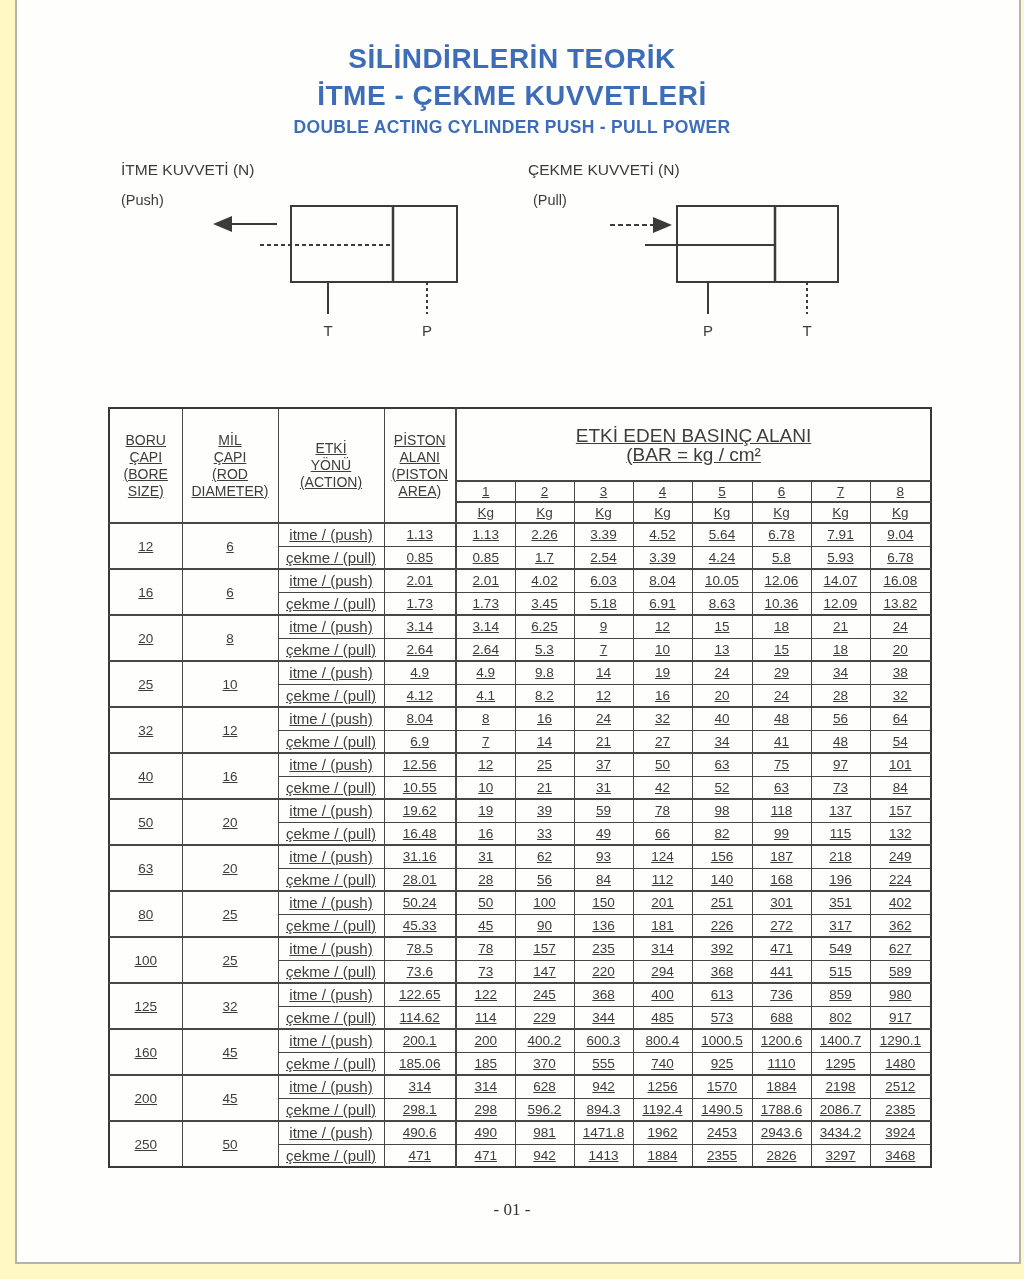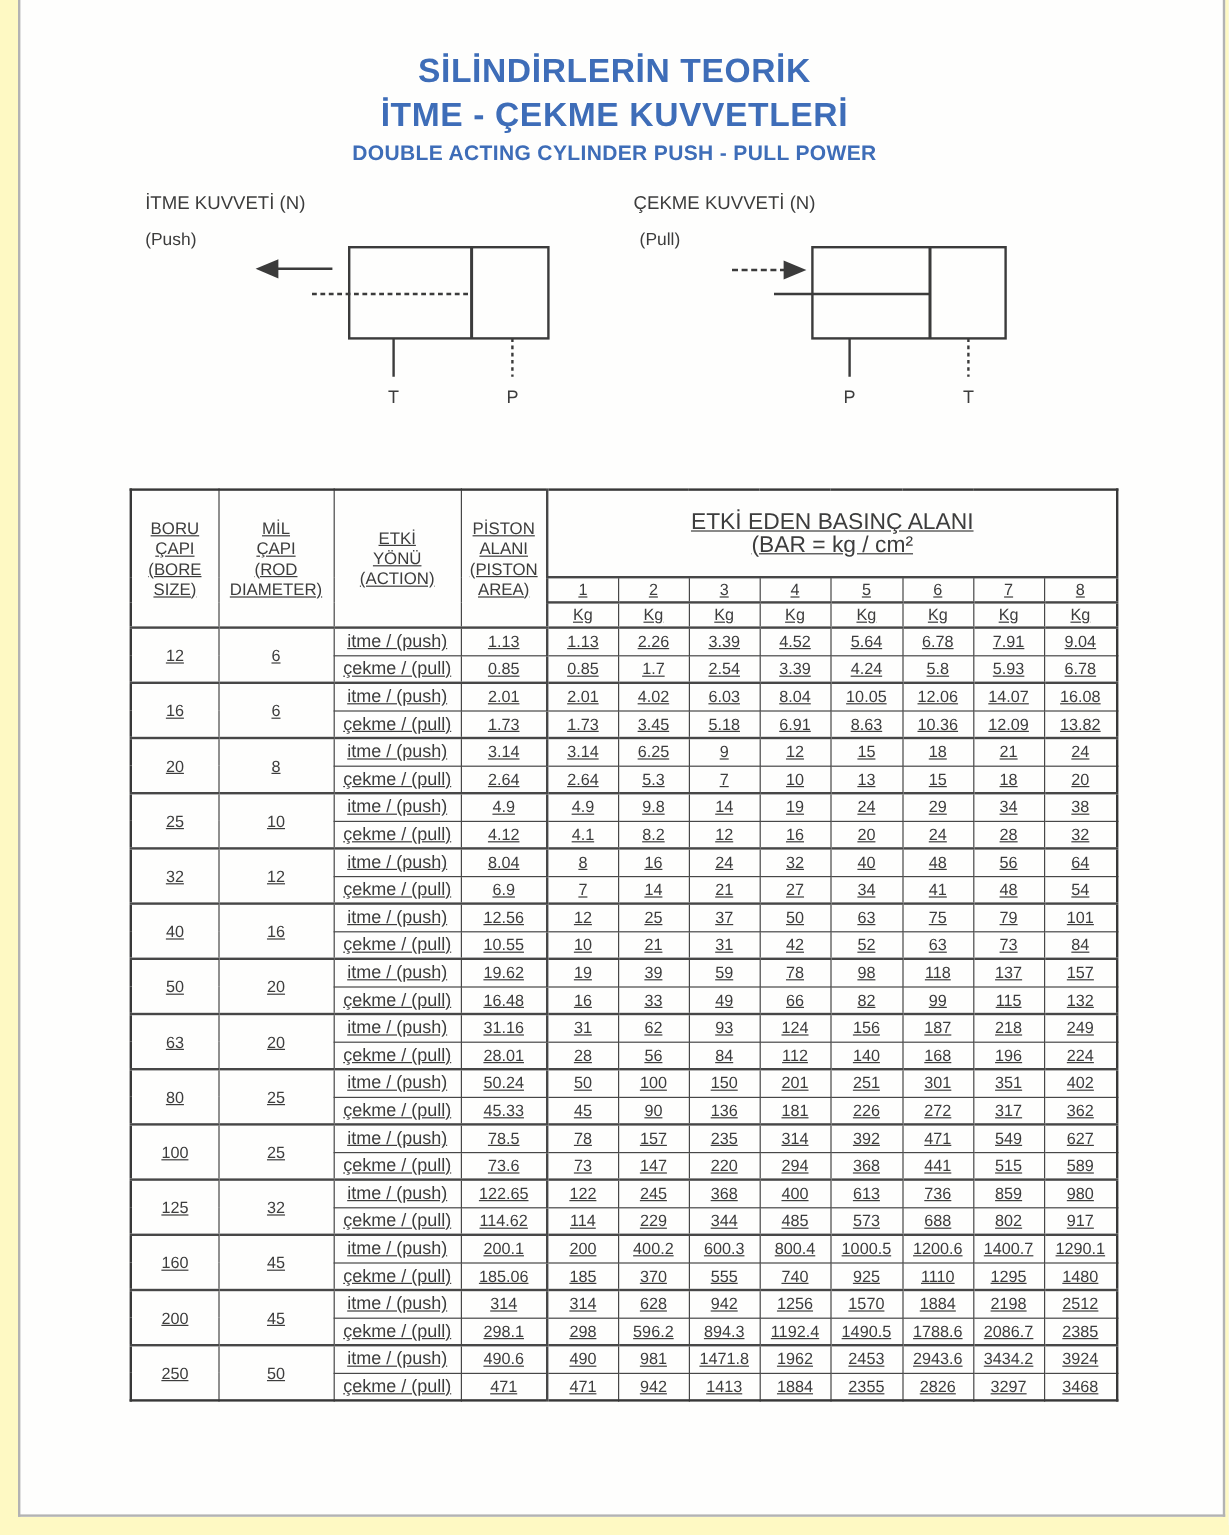--- a/index.html
+++ b/index.html
@@ -297,21 +297,21 @@
           <td rowspan="2">40</td>
           <td rowspan="2">16</td>
           <td class="action-cell">itme / (push)</td>
           <td>12.56</td>
           <td class="thick-left">12</td>
           <td>25</td>
           <td>37</td>
           <td>50</td>
           <td>63</td>
           <td>75</td>
-          <td>79</td>
+          <td>97</td>
           <td>101</td>
         </tr>
         <tr>
           <td class="action-cell">çekme / (pull)</td>
           <td>10.55</td>
           <td class="thick-left">10</td>
           <td>21</td>
           <td>31</td>
           <td>42</td>
           <td>52</td>
@@ -523,13 +523,14 @@
           <td>1413</td>
           <td>1884</td>
           <td>2355</td>
           <td>2826</td>
           <td>3297</td>
           <td>3468</td>
         </tr>
       </tbody>
   </table>
 
+  <div class="footer">- 01 -</div>
 </div>
 
 </body></html>

